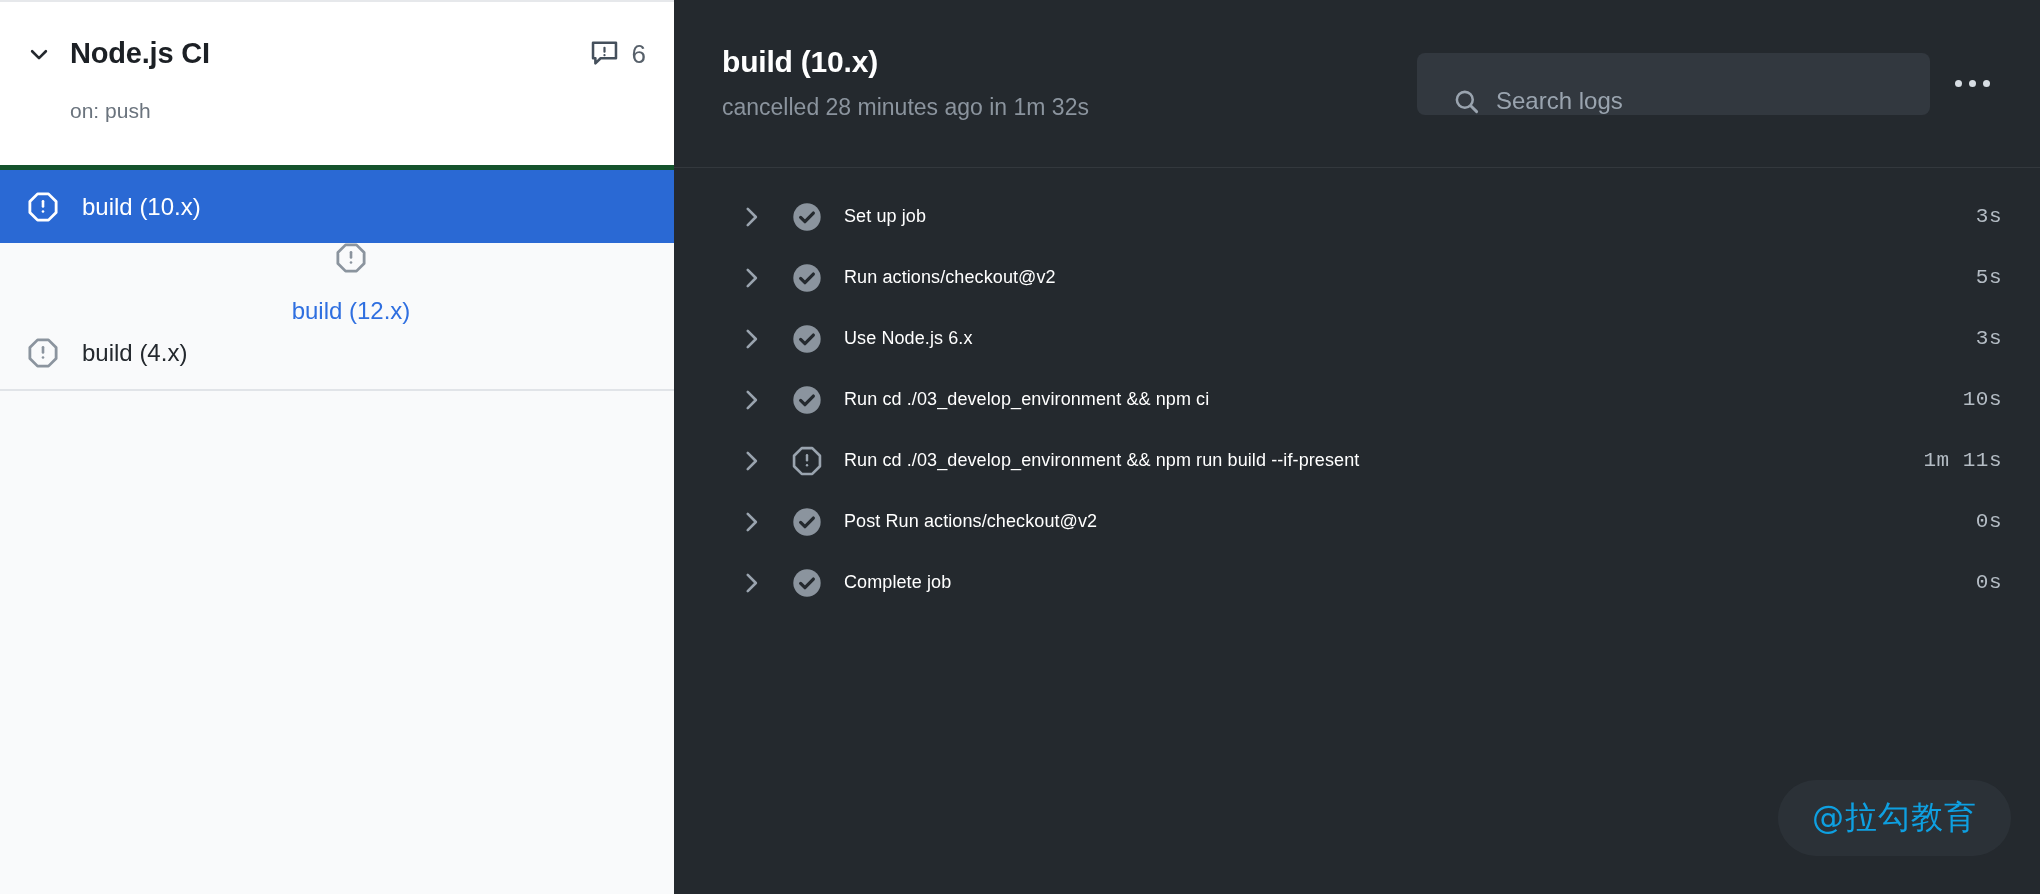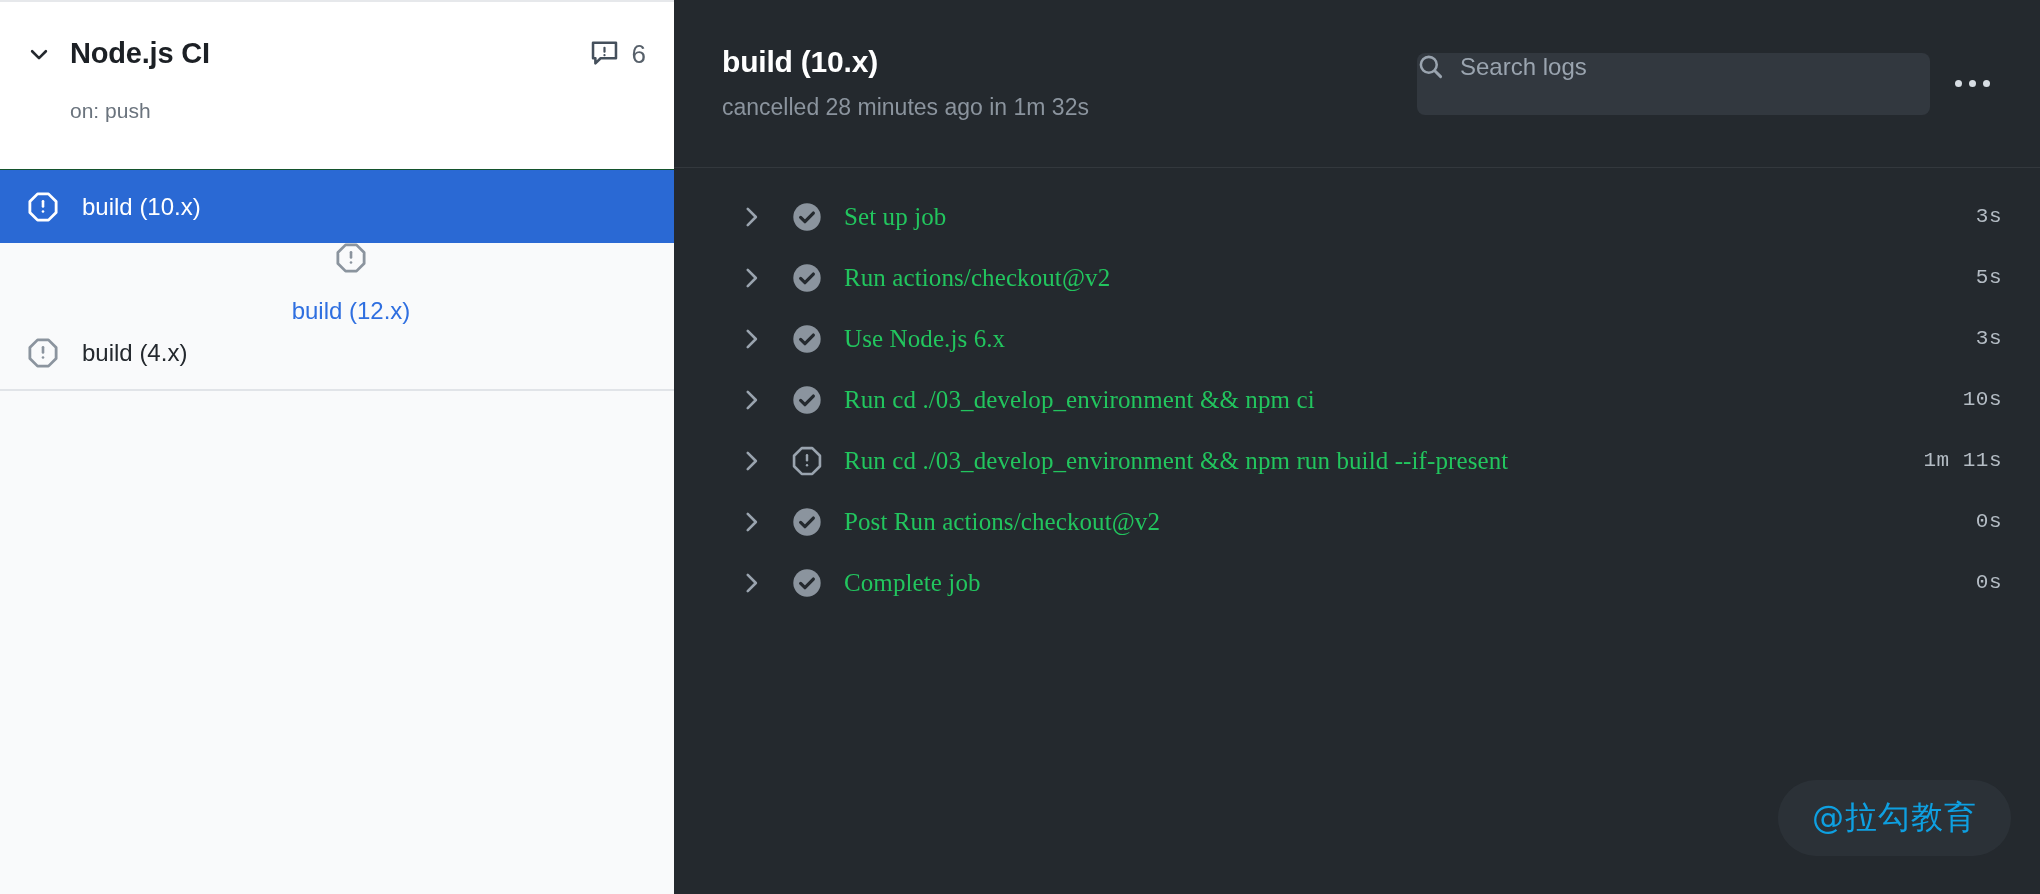--- a/index.html
+++ b/index.html
@@ -27,21 +27,21 @@
     width: 674px;
     height: 894px;
     background: #f9fafb;
     flex: 0 0 674px;
     border-top: 2px solid #e6e8eb;
   }
 
   .wf-header {
     background: #ffffff;
     padding: 36px 28px 26px 28px;
-    border-bottom: 1px solid #14532d;
+    border-bottom: 5px solid #14532d;
     height: 168px;
   }
 
   .wf-title-row {
     display: flex;
     align-items: center;
     justify-content: space-between;
   }
 
   .wf-title-left {
@@ -151,22 +151,22 @@
 
   .header-spacer { flex: 1 1 auto; }
 
   .search-box {
     position: relative;
     width: 513px;
     height: 62px;
     background: #32383f;
     border-radius: 8px;
     display: flex;
-    align-items: flex-start;
-    padding: 0 0;
+    align-items: flex-end;
+    padding: 0 36px;
     gap: 16px;
     flex: 0 0 auto;
   }
 
   .search-icon { flex: 0 0 auto; display:block; }
 
   .search-input {
     flex: 1 1 auto;
     background: transparent;
     border: none;
@@ -223,25 +223,24 @@
   .step-status {
     flex: 0 0 auto;
     width: 30px;
     height: 30px;
     margin-right: 22px;
     display: block;
   }
 
   .step-name {
     flex: 1 1 auto;
-    font-size: 25px;
-    color: #22c55e;
+    font-size: 18px;
+    color: #ffffff;
     white-space: nowrap;
     letter-spacing: 0.1px;
-    font-family: Liberation Serif, serif;
   }
 
   .step-duration {
     flex: 0 0 auto;
     font-size: 21px;
     color: #b4bcc4;
     font-family: "Liberation Mono", monospace;
     text-align: left;
     letter-spacing: 0.5px;
   }

